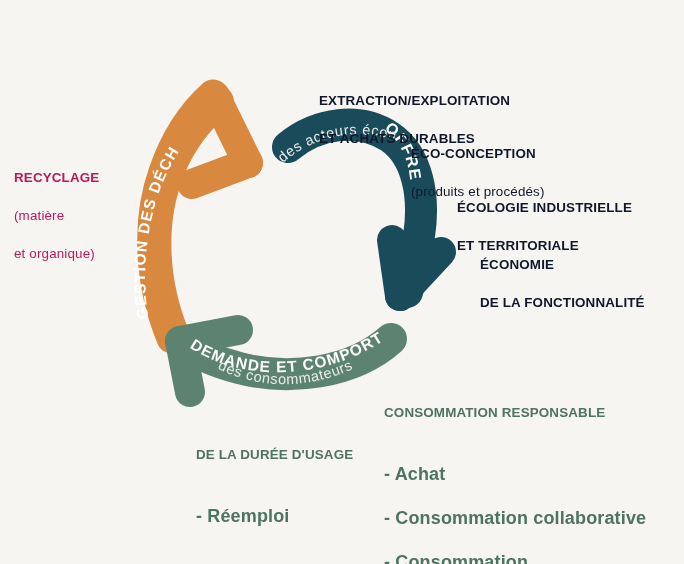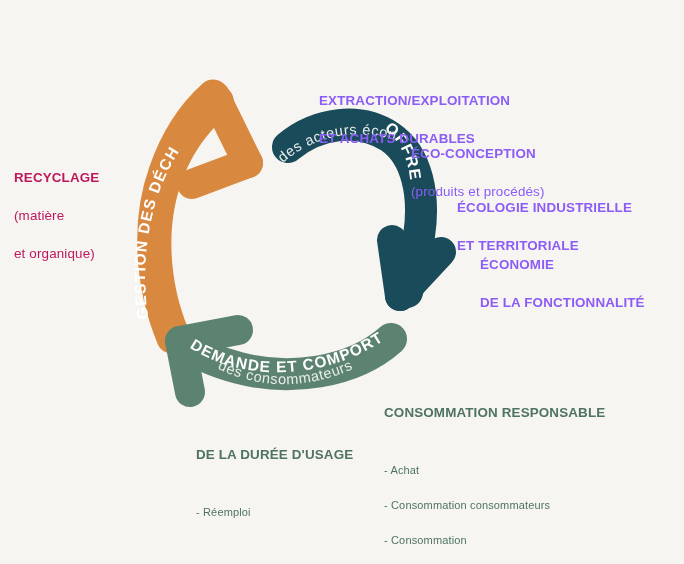--- a/index.html
+++ b/index.html
@@ -34,41 +34,41 @@
     letter-spacing: 0.15px;
   }
   .tb-title {
     font-weight: bold;
     font-size: 13.4px;
   }
   .tb-sub {
     font-weight: normal;
     font-size: 13.4px;
   }
-  .teal-text { color: #8b5cf6; }
+  .teal-text { color: #0f172a; }
   .orange-text { color: #be185d; }
   .green-text { color: #4e7460; }
 
   
   #block-recyclage   { left: 14px;  top: 148px; }
   #block-extraction  { left: 319px; top: 71px;  }
   #block-ecoconcep   { left: 411px; top: 124px; }
   #block-ecologie    { left: 457px; top: 178px; }
   #block-economie    { left: 480px; top: 235px; }
   #block-consommation{ left: 384px; top: 383px; }
   #block-allongement { left: 196px; top: 425px; }
 
   .bullets {
     margin: 0;
     padding: 0;
     list-style: none;
   }
   .bullets li {
-    font-weight: normal;
-    font-size: 11px;
+    font-weight: bold;
+    font-size: 18px;
     line-height: 1.30;
   }
 </style>
 </head>
 <body>
 
 <div id="stage">
 
   <svg id="cycle-svg" viewBox="0 0 684 564">
     <defs>
@@ -156,21 +156,21 @@
 
   <div class="txtblock teal-text" id="block-ecologie">
     <div class="tb-title">ÉCOLOGIE INDUSTRIELLE</div>
     <div class="tb-title">ET TERRITORIALE</div>
   </div>
 
   <div class="txtblock green-text" id="block-consommation">
     <div class="tb-title">CONSOMMATION RESPONSABLE</div>
     <ul class="bullets">
       <li>- Achat</li>
-      <li>- Consommation consommateurs</li>
+      <li>- Consommation collaborative</li>
       <li>- Consommation</li>
     </ul>
   </div>
 
   <div class="txtblock green-text" id="block-allongement">
     <div class="tb-title">DE LA DURÉE D'USAGE</div>
     <ul class="bullets">
       <li>- Réemploi</li>
       
       

